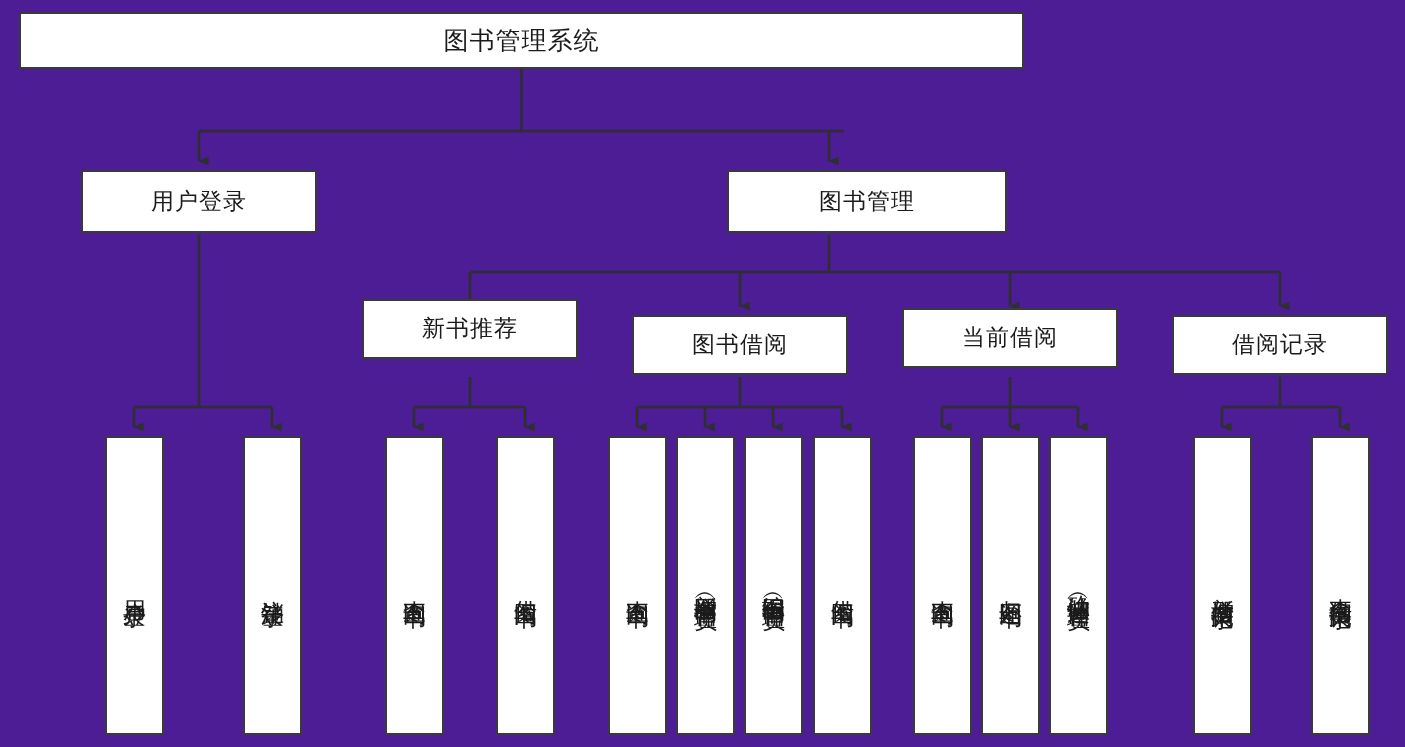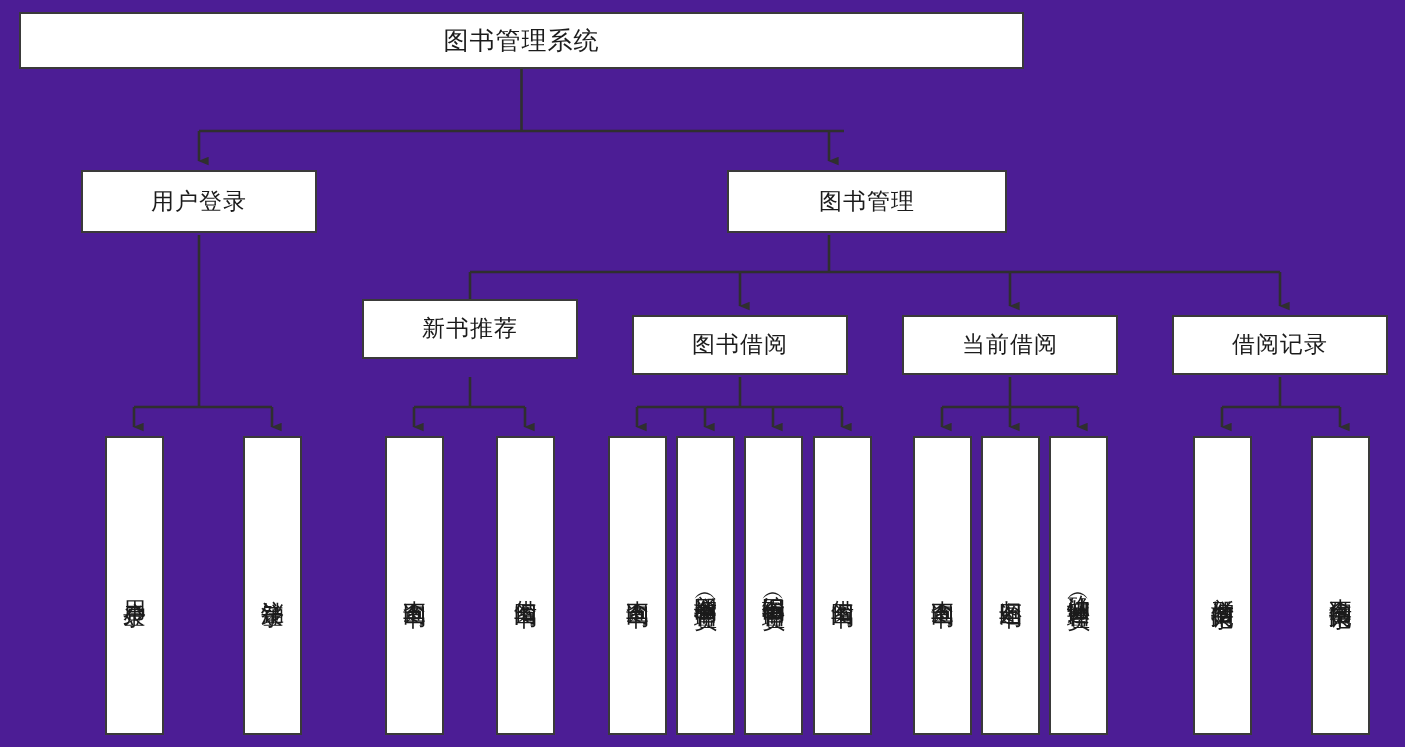--- a/index.html
+++ b/index.html
@@ -138,21 +138,21 @@
   <div class="node horizontal" style="left:711px; top:170px; width:280px; height:63px;margin-left:16px;">
     <span>图书管理</span>
   </div>
 
   <div class="node horizontal" style="left:362px; top:299px; width:216px; height:60px;">
     <span>新书推荐</span>
   </div>
   <div class="node horizontal" style="left:632px; top:315px; width:216px; height:60px;">
     <span>图书借阅</span>
   </div>
-  <div class="node horizontal" style="left:902px; top:315px; width:216px; height:60px;">
+  <div class="node horizontal" style="left:902px; top:308px; width:216px; height:60px;">
     <span>当前借阅</span>
   </div>
   <div class="node horizontal" style="left:1172px; top:315px; width:216px; height:60px;text-align:center;">
     <span>借阅记录</span>
   </div>
 
   <div class="node vertical" style="left:105px; top:436px; width:59px; height:299px;">
     <span class="vlabel">用户登录</span>
   </div>
   <div class="node vertical" style="left:243px; top:436px; width:59px; height:299px;">

